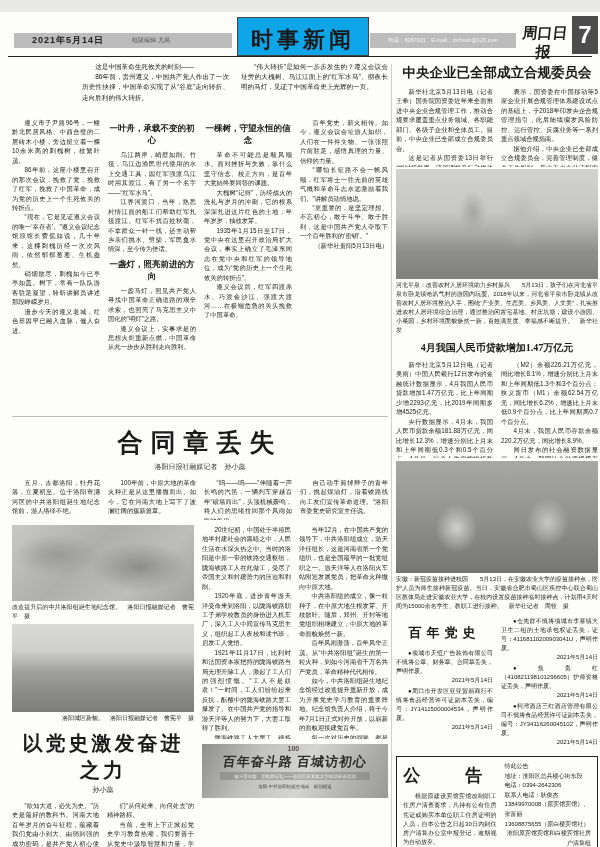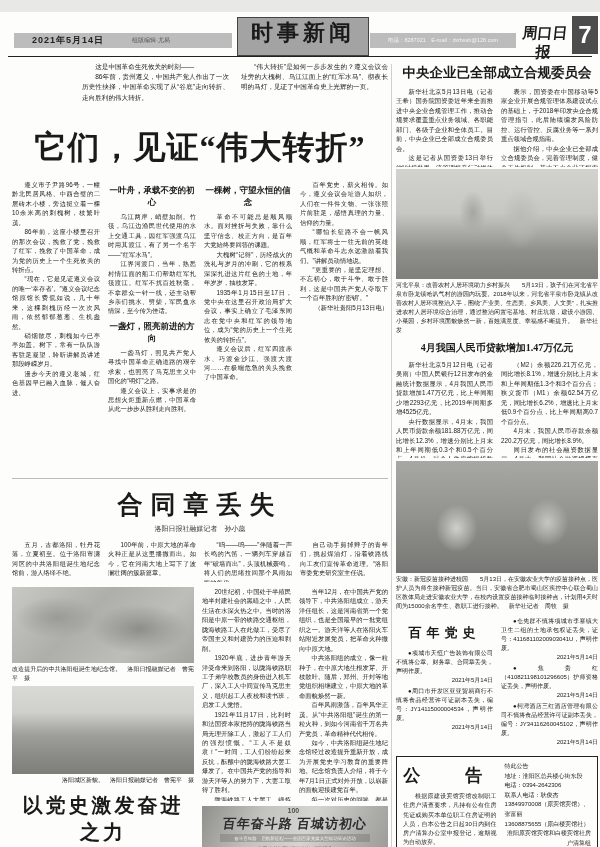--- a/index.html
+++ b/index.html
@@ -4,22 +4,22 @@
 <style>
   html,body{margin:0;padding:0;background:#e8e8e6;}
   .page{position:relative;width:600px;height:847px;background:#fdfdfc;margin:12px auto;
         font-family:"Liberation Sans",sans-serif;color:#1a1a1a;overflow:hidden;}
   
   .masthead{position:absolute;top:0;left:0;width:600px;height:44px;}
   .date-bar{position:absolute;left:14px;top:21px;width:218px;height:15px;background:#bcbcbc;
             display:flex;align-items:center;}
   .date-txt{font-size:9px;font-weight:bold;color:#222;margin-left:18px;letter-spacing:1px;}
   .edit-txt{font-size:6px;color:#555;margin-left:28px;}
-  .section-box{position:absolute;left:237px;top:5px;width:130px;height:37px;background:#a3a3a3;
-               border:1.5px solid #444;display:flex;align-items:flex-start;justify-content:center;}
+  .section-box{position:absolute;left:237px;top:5px;width:130px;height:37px;background:#0ea5e9;
+               border:1.5px solid #444;display:flex;align-items:flex-end;justify-content:center;}
   .section-title{font-family:"Liberation Serif",serif;font-size:22px;font-weight:bold;letter-spacing:4px;}
   .contact-bar{position:absolute;left:370px;top:21px;width:146px;height:15px;background:#bcbcbc;
                display:flex;align-items:center;justify-content:center;}
   .contact-txt{font-size:5.5px;color:#f4f4f4;white-space:nowrap;}
   .paper-logo{position:absolute;left:518px;top:12px;width:52px;text-align:center;
               font-family:"Liberation Serif",serif;font-weight:bold;font-size:15px;
               transform:skewX(-6deg);letter-spacing:0px;}
   .page-badge{position:absolute;left:572px;top:4px;width:26px;height:38px;background:#4c4c4c;
               color:#fff;font-size:24px;font-weight:bold;display:flex;align-items:center;justify-content:center;}
   .head-rule{position:absolute;left:8px;top:44px;width:584px;border-top:1.5px solid #222;}
@@ -133,21 +133,20 @@
     <section>
       <div class="leads">
         <div class="lead">
             <p>这是中国革命生死攸关的时刻——</p>
             <p>86年前，贵州遵义，中国共产党人作出了一次历史性抉择，中国革命实现了从“谷底”走向转折、走向胜利的伟大转折。</p>
           </div>
         <div class="lead">
             <p>“伟大转折”是如何一步步发生的？遵义会议会址旁的大槐树、乌江江面上的“红军水马”、彻夜长明的马灯，见证了中国革命史上光辉的一页。</p>
           </div>
       </div>
-      <h1 class="main-headline">它们，见证“伟大转折”</h1>
       <div class="cols4">
         <div class="col">
             <p>遵义市子尹路96号，一幢黔北民居风格、中西合璧的二层砖木小楼，旁边挺立着一棵10余米高的刺槐树，枝繁叶茂。</p>
             <p>86年前，这座小楼里召开的那次会议，挽救了党，挽救了红军，挽救了中国革命，成为党的历史上一个生死攸关的转折点。</p>
             <p>“现在，它是见证遵义会议的唯一‘幸存者’。”遵义会议纪念馆原馆长费侃如说，几十年来，这棵刺槐历经一次次风雨，依然郁郁葱葱、生机盎然。</p>
             <p>硝烟散尽，刺槐如今已亭亭如盖。树下，常有一队队游客驻足凝望，聆听讲解员讲述那段峥嵘岁月。</p>
             <p>漫步今天的遵义老城，红色基因早已融入血脉，催人奋进。</p>
           </div>
         <div class="col">
           <div class="subhead">一叶舟，承载不变的初心</div>

